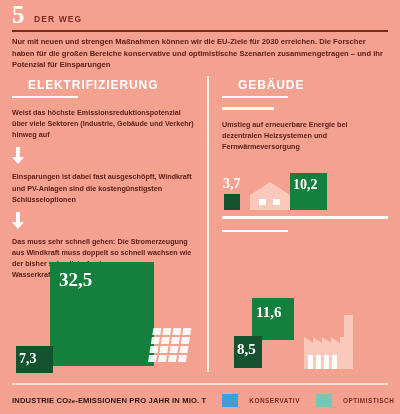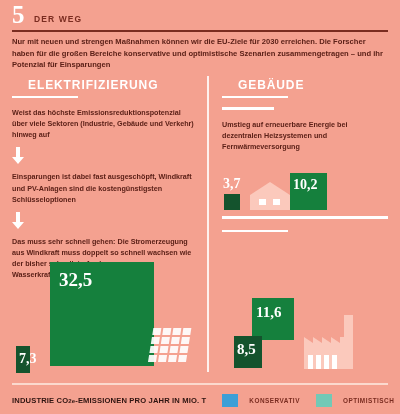--- a/index.html
+++ b/index.html
@@ -170,21 +170,21 @@
   }
   .cons { background: #14532d; }
   .opti { background: #15803d; }
 
   
   #sq-elek-opti {
     left: 38px; top: 4px; width: 104px; height: 104px;
   }
   #sq-elek-opti .val { left: 9px; top: 8px; font-size: 19px; }
   #sq-elek-cons {
-    left: 4px; top: 88px; width: 14px; height: 27px;
+    left: 4px; top: 88px; width: 37px; height: 27px;
   }
   #sq-elek-cons .val { left: 3px; top: 6px; font-size: 14px; }
 
   .solar {
     position: absolute;
     left: 96px;
     top: 62px;
     width: 46px;
     height: 42px;
     overflow: hidden;

